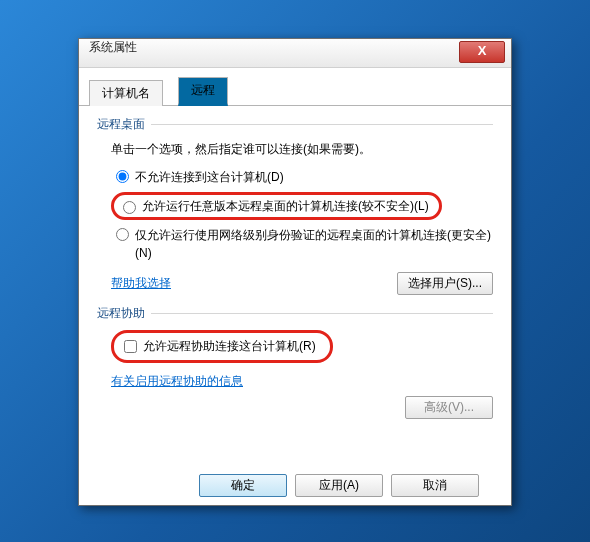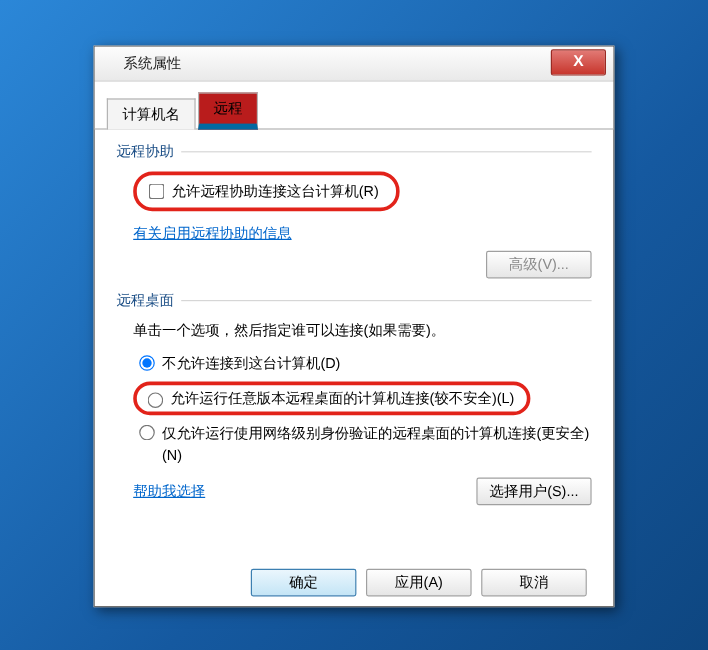--- a/index.html
+++ b/index.html
@@ -20,22 +20,21 @@
     height: 466px;
     background: #fff;
     border: 1px solid #6f6f6f;
     box-shadow: 3px 3px 10px rgba(0,0,0,0.5);
   }
   .titlebar {
     height: 28px;
     background: linear-gradient(#fdfdfd, #e9e9e9);
     border-bottom: 1px solid #d0d0d0;
     display: flex;
-    align-items: center;
-    padding-left: 24px;
+    padding-left: 10px;
     position: relative;
   }
   .titlebar .title {
     font-size: 12px;
     color: #222;
   }
   .close-btn {
     position: absolute;
     right: 6px;
     top: 2px;
@@ -49,34 +48,34 @@
     line-height: 18px;
     font-size: 13px;
     font-weight: bold;
   }
   .tabstrip {
     display: flex;
     align-items: flex-end;
     padding: 8px 10px 0 10px;
     background: #fff;
     border-bottom: 1px solid #b4b4b4;
-    gap: 3px;
+    gap: 16px;
   }
   .tab {
     padding: 4px 12px;
     border: 1px solid #b4b4b4;
     border-bottom: none;
     background: #f4f4f4;
     margin-right: -1px;
     position: relative;
     top: 1px;
   }
   .tab.active {
-    background: #b91c1c;
-    border-bottom: 5px solid #0369a1;
+    background: #0369a1;
+    border-bottom: 3px solid #0369a1;
     z-index: 2;
   }
   .content {
     padding: 10px 18px 8px 18px;
   }
   .group {
     margin-bottom: 10px;
   }
   .group-header {
     display: flex;
@@ -150,21 +149,21 @@
   }
   .bottom-row {
     display: flex;
     align-items: center;
     margin-top: 10px;
   }
   .bottom-row .spacer { flex: 1; }
   .dialog-buttons {
     position: absolute;
     bottom: 8px;
-    right: 22px;
+    right: 32px;
     display: flex;
     gap: 8px;
   }
   .dialog-buttons .btn.primary {
     border: 1px solid #3c7fb1;
     background: linear-gradient(#eaf6fd, #c4e5f6);
   }
 </style>
 </head>
 <body>
@@ -177,20 +176,53 @@
       <span>X</span>
     </div>
   </div>
 
   <div class="tabstrip">
     <div class="tab"><span>计算机名</span></div>
     <div class="tab active"><span>远程</span></div>
   </div>
 
   <div class="content">
+
+    <div class="group">
+      <div class="group-header">
+        <span class="label">远程桌面</span>
+        <div class="line"></div>
+      </div>
+      <div class="group-body">
+        <div class="desc">单击一个选项，然后指定谁可以连接(如果需要)。</div>
+
+        <div class="radio-row">
+          <input type="radio" name="rd" checked="" style="">
+          <span class="rlabel">不允许连接到这台计算机(D)</span>
+        </div>
+
+        <div class="radio-row">
+          <span class="highlight" style="padding:2px 10px 2px 4px;">
+            <input type="radio" name="rd" style="">
+            <span class="rlabel">允许运行任意版本远程桌面的计算机连接(较不安全)(L)</span>
+          </span>
+        </div>
+
+        <div class="radio-row">
+          <input type="radio" name="rd" style="">
+          <span class="rlabel">仅允许运行使用网络级别身份验证的远程桌面的计算机连接(更安全)(N)</span>
+        </div>
+
+        <div class="bottom-row">
+          <span class="link">帮助我选择</span>
+          <span class="spacer"></span>
+          <span class="btn">选择用户(S)...</span>
+        </div>
+      </div>
+    </div>
 
     <div class="group">
       <div class="group-header">
         <span class="label">远程协助</span>
         <div class="line"></div>
       </div>
       <div class="group-body">
         <div class="checkbox-row">
           <span class="highlight">
             <input type="checkbox" style="">
@@ -199,53 +231,20 @@
         </div>
         <div>
           <span class="link">有关启用远程协助的信息</span>
         </div>
         <div class="right">
           <span class="btn disabled">高级(V)...</span>
         </div>
       </div>
     </div>
 
-    <div class="group">
-      <div class="group-header">
-        <span class="label">远程桌面</span>
-        <div class="line"></div>
-      </div>
-      <div class="group-body">
-        <div class="desc">单击一个选项，然后指定谁可以连接(如果需要)。</div>
-
-        <div class="radio-row">
-          <input type="radio" name="rd" checked="" style="">
-          <span class="rlabel">不允许连接到这台计算机(D)</span>
-        </div>
-
-        <div class="radio-row">
-          <span class="highlight" style="padding:2px 10px 2px 4px;">
-            <input type="radio" name="rd" style="">
-            <span class="rlabel">允许运行任意版本远程桌面的计算机连接(较不安全)(L)</span>
-          </span>
-        </div>
-
-        <div class="radio-row">
-          <input type="radio" name="rd" style="">
-          <span class="rlabel">仅允许运行使用网络级别身份验证的远程桌面的计算机连接(更安全)(N)</span>
-        </div>
-
-        <div class="bottom-row">
-          <span class="link">帮助我选择</span>
-          <span class="spacer"></span>
-          <span class="btn">选择用户(S)...</span>
-        </div>
-      </div>
-    </div>
-
   </div>
 
   <div class="dialog-buttons">
     <span class="btn primary">确定</span>
     <span class="btn">应用(A)</span>
     <span class="btn">取消</span>
   </div>
 
 </div>
 

